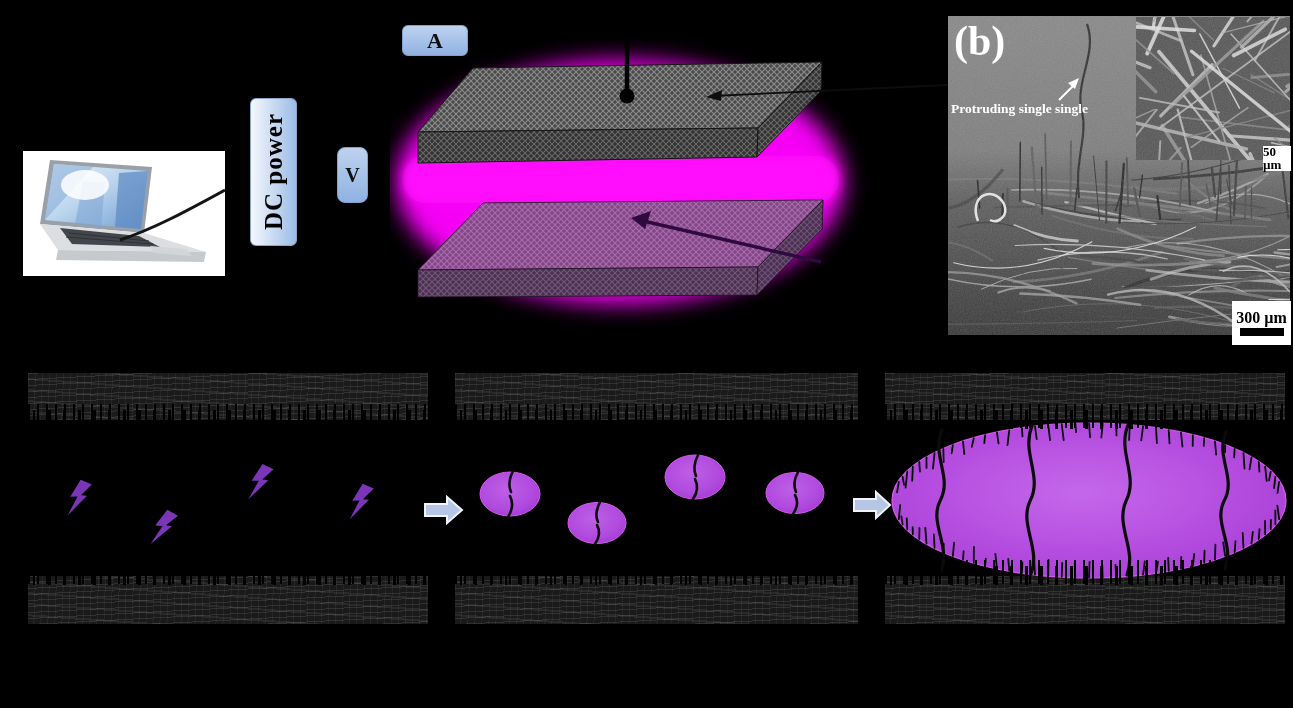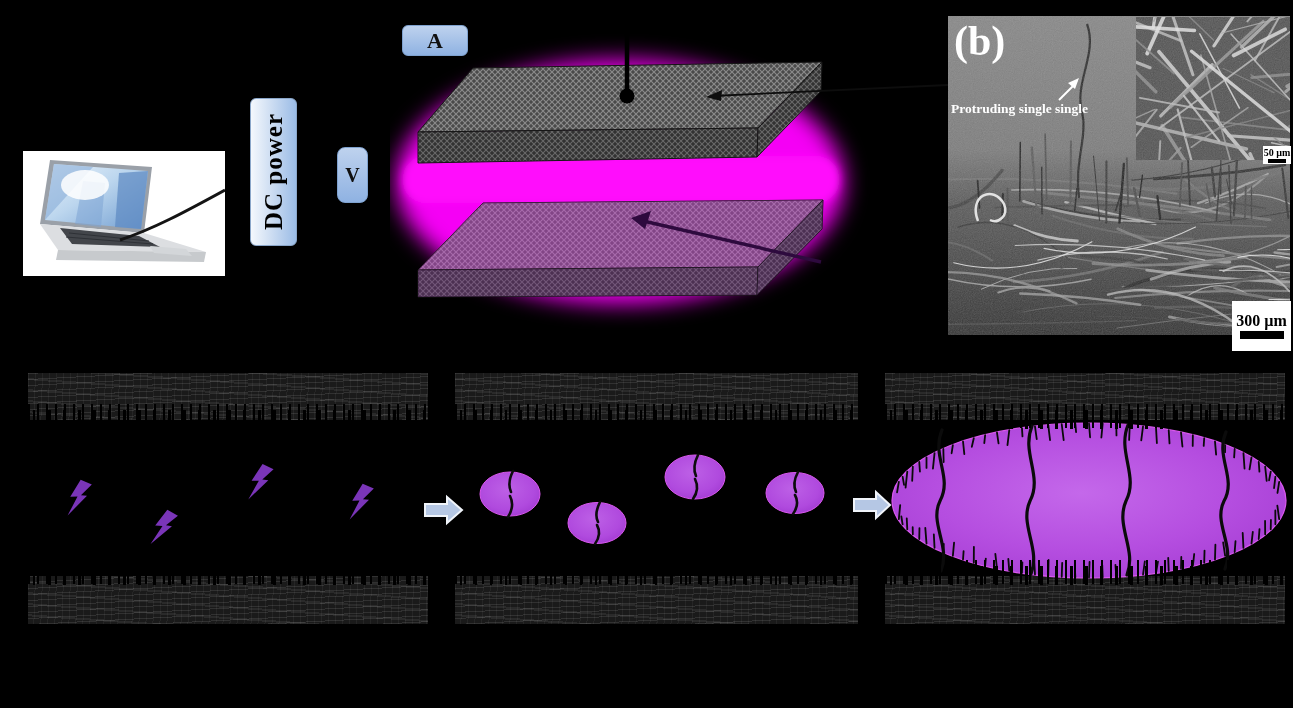--- a/index.html
+++ b/index.html
@@ -17,23 +17,23 @@
             border:1px solid #8aa6c9;color:#000;font-weight:bold;font-size:25px;
             display:flex;align-items:center;justify-content:center;box-sizing:border-box;}
   #dc-power span{writing-mode:vertical-rl;transform:rotate(180deg);white-space:nowrap;letter-spacing:1px;}
   .laptop-card{left:23px;top:151px;width:202px;height:125px;background:#fff;}
   
   .sem-label{color:#fff;font-weight:bold;line-height:1;}
   #sem-b{left:954px;top:20px;font-size:42px;}
   #sem-annot{left:951px;top:102px;font-size:13.5px;width:170px;}
   .scalebox{background:#fff;color:#000;font-weight:bold;display:flex;flex-direction:column;
             align-items:center;justify-content:center;line-height:1;}
-  #scale-main{left:1232px;top:301px;width:59px;height:50px;font-size:16px;}
+  #scale-main{left:1232px;top:301px;width:59px;height:44px;font-size:16px;}
   #scale-main .bar{width:44px;height:8px;background:#000;margin-top:2px;}
-  #scale-inset{left:1263px;top:146px;width:28px;height:18px;font-size:10px;}
+  #scale-inset{left:1263px;top:146px;width:28px;height:25px;font-size:13px;}
   #scale-inset .bar{width:18px;height:4px;background:#000;margin-top:1px;}
   
   .strip{background-color:#1a1a1a;background-image:
      repeating-linear-gradient(177deg,rgba(255,255,255,.10) 0 1px,rgba(0,0,0,0) 1px 6px),
      repeating-linear-gradient(184deg,rgba(255,255,255,.07) 0 2px,rgba(0,0,0,0) 2px 11px),
      repeating-linear-gradient(92deg,rgba(255,255,255,.05) 0 1px,rgba(0,0,0,0) 1px 7px);}
   
   .fringe-a{background:repeating-linear-gradient(90deg,#000 0 2px,rgba(0,0,0,0) 2px 9px);}
   .fringe-b{background:repeating-linear-gradient(90deg,#000 0 2.5px,rgba(0,0,0,0) 2.5px 15px);
             background-position:5px 0;}

